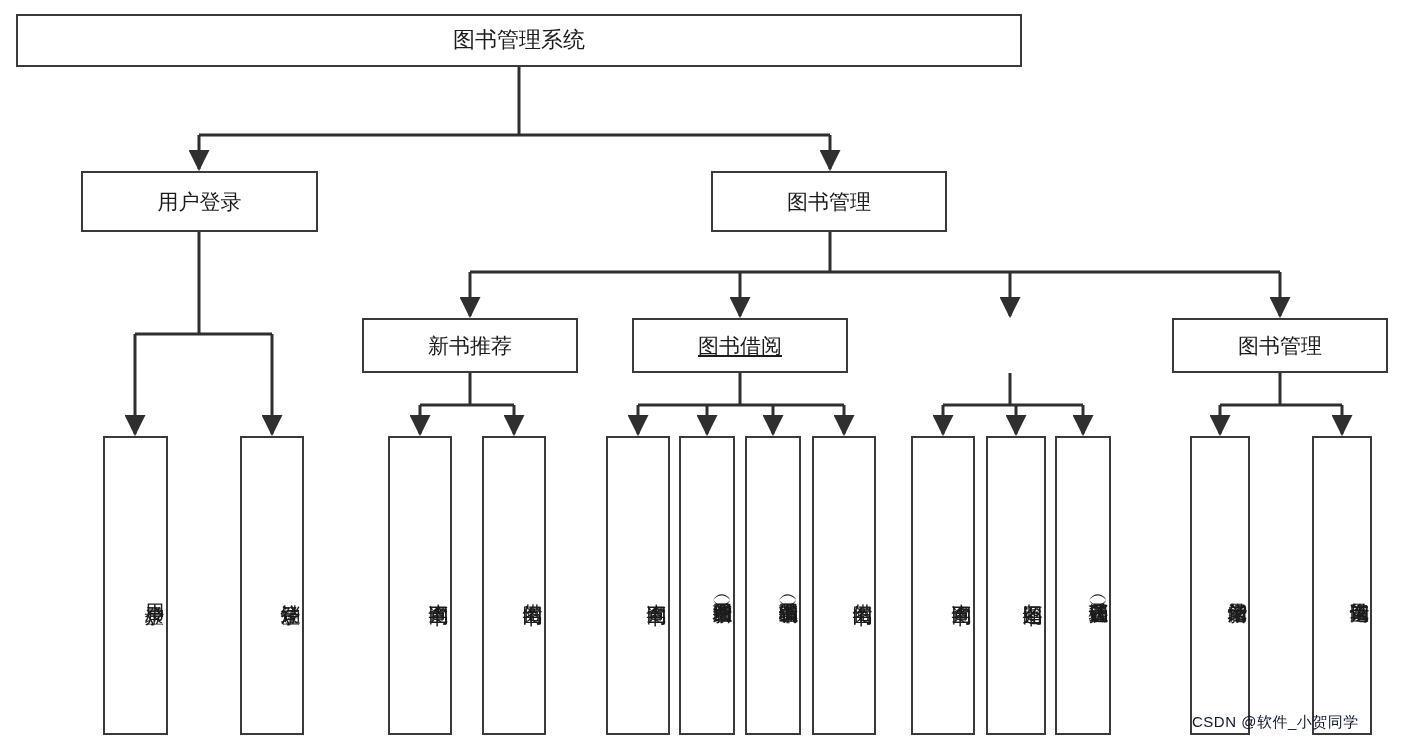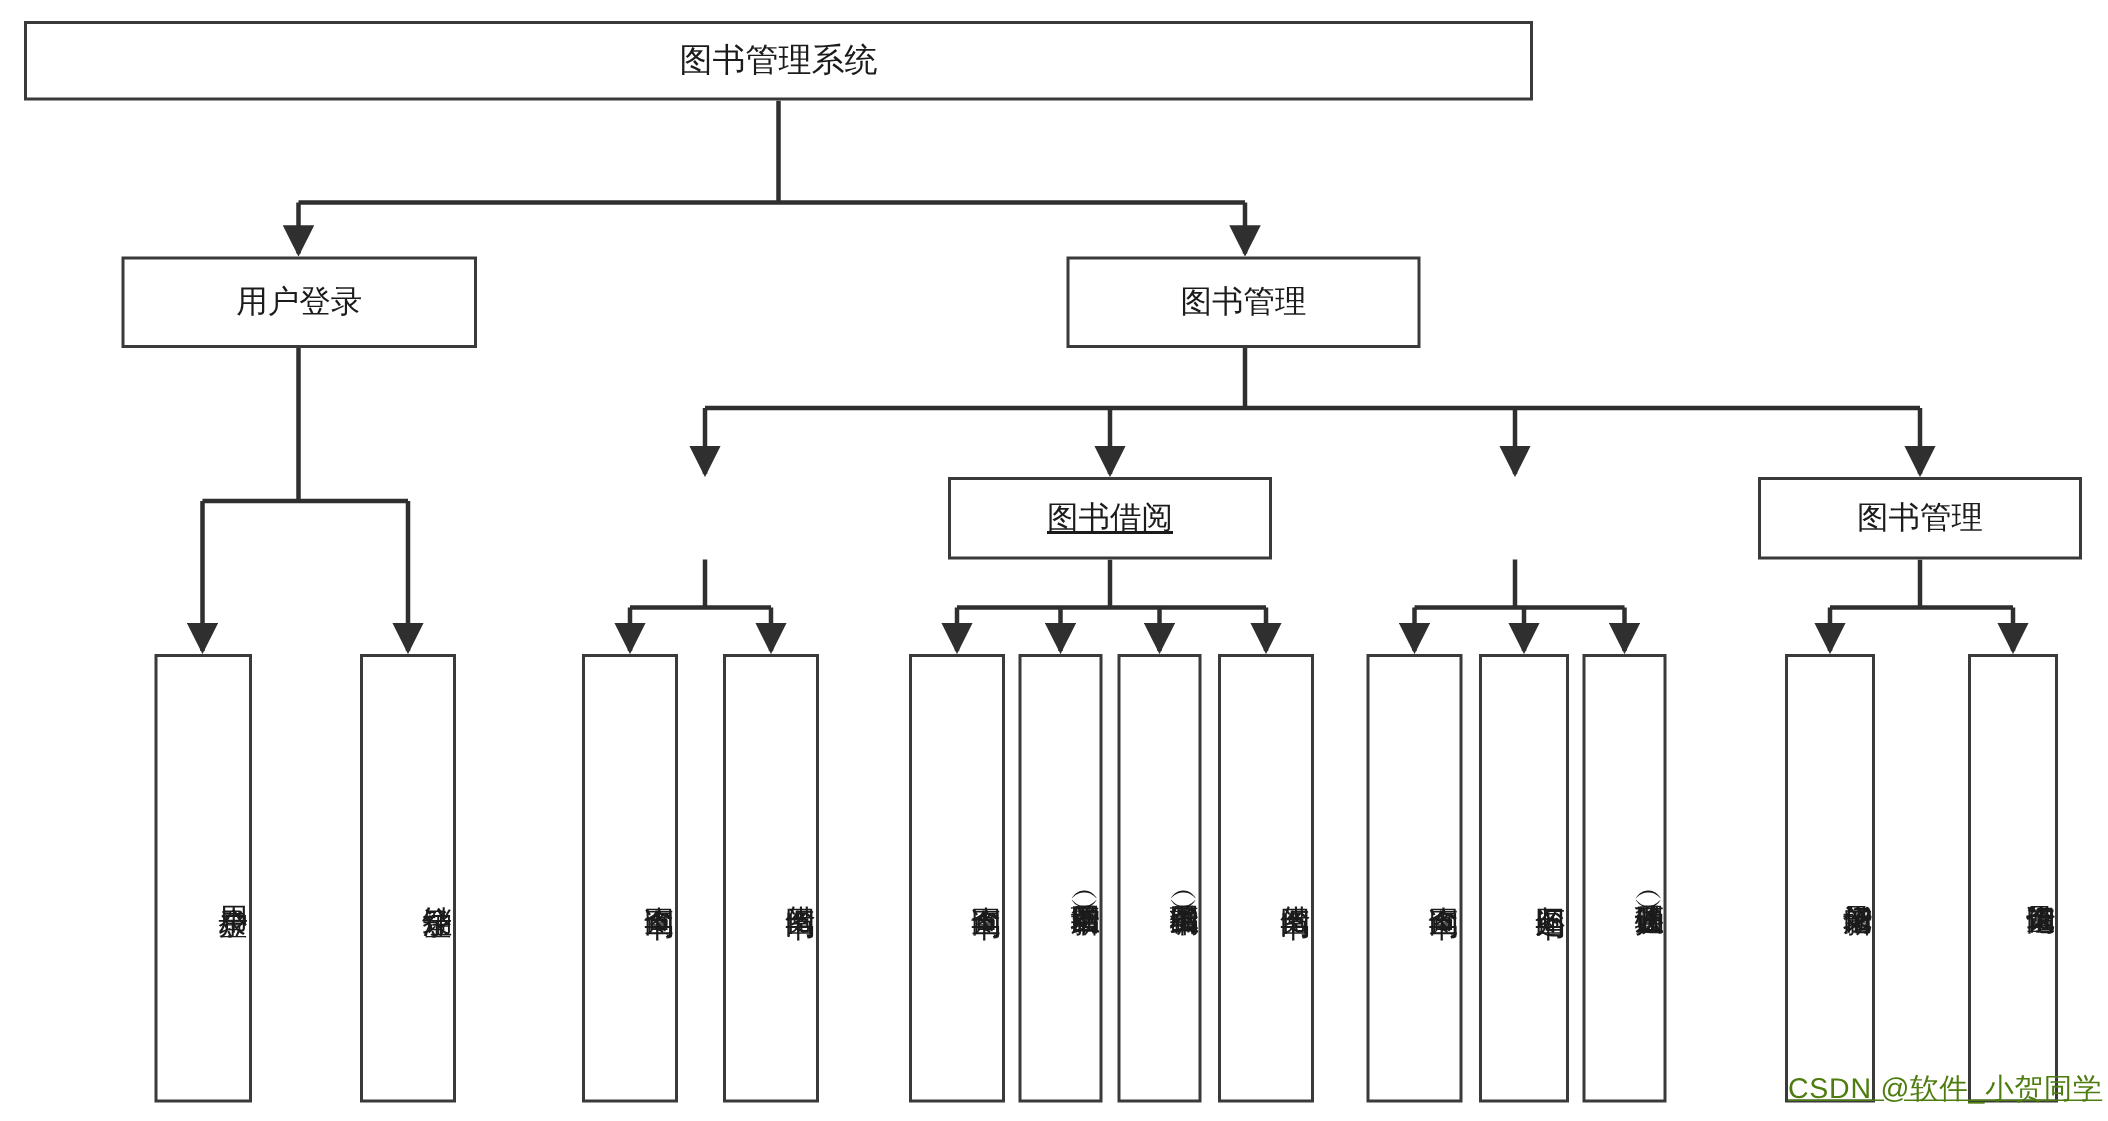--- a/index.html
+++ b/index.html
@@ -50,25 +50,24 @@
   .node.vertical.packed {
     padding-top: 4px;
     letter-spacing: 0px;
     font-size: 19.5px;
   }
   .node.root {
     font-size: 22px;
   }
   .watermark {
     position: absolute;
-    color: #4d7c0f;
-    font-size: 19px;
+    color: #0f172a;
+    font-size: 15px;
     white-space: nowrap;
     letter-spacing: 0.5px;
-    text-decoration: underline;
   }
 </style>
 </head>
 <body>
 
 <div id="canvas">
 
   <svg id="edges" viewBox="0 0 1405 747" xmlns="http://www.w3.org/2000/svg">
     <defs>
       <marker id="arrow" viewBox="0 0 10 10" refX="9" refY="5" markerWidth="7" markerHeight="7" orient="auto-start-reverse">
@@ -123,20 +122,23 @@
     <span>图书管理系统</span>
   </div>
 
   <div class="node" style="left:81px;top:171px;width:237px;height:61px;">
     <span>用户登录</span>
   </div>
   <div class="node" style="left:711px;top:171px;width:236px;height:61px;">
     <span>图书管理</span>
   </div>
 
+  <div class="node" style="left:362px;top:318px;width:216px;height:55px;">
+    <span>新书推荐</span>
+  </div>
   <div class="node" style="left:632px;top:318px;width:216px;height:55px;text-decoration:underline;">
     <span>图书借阅</span>
   </div>
   <div class="node" style="left:1172px;top:318px;width:216px;height:55px;">
     <span>图书管理</span>
   </div>
 
   <div class="node vertical" style="left:103px;top:436px;width:65px;height:299px;">
     <span>用户登录</span>
   </div>

